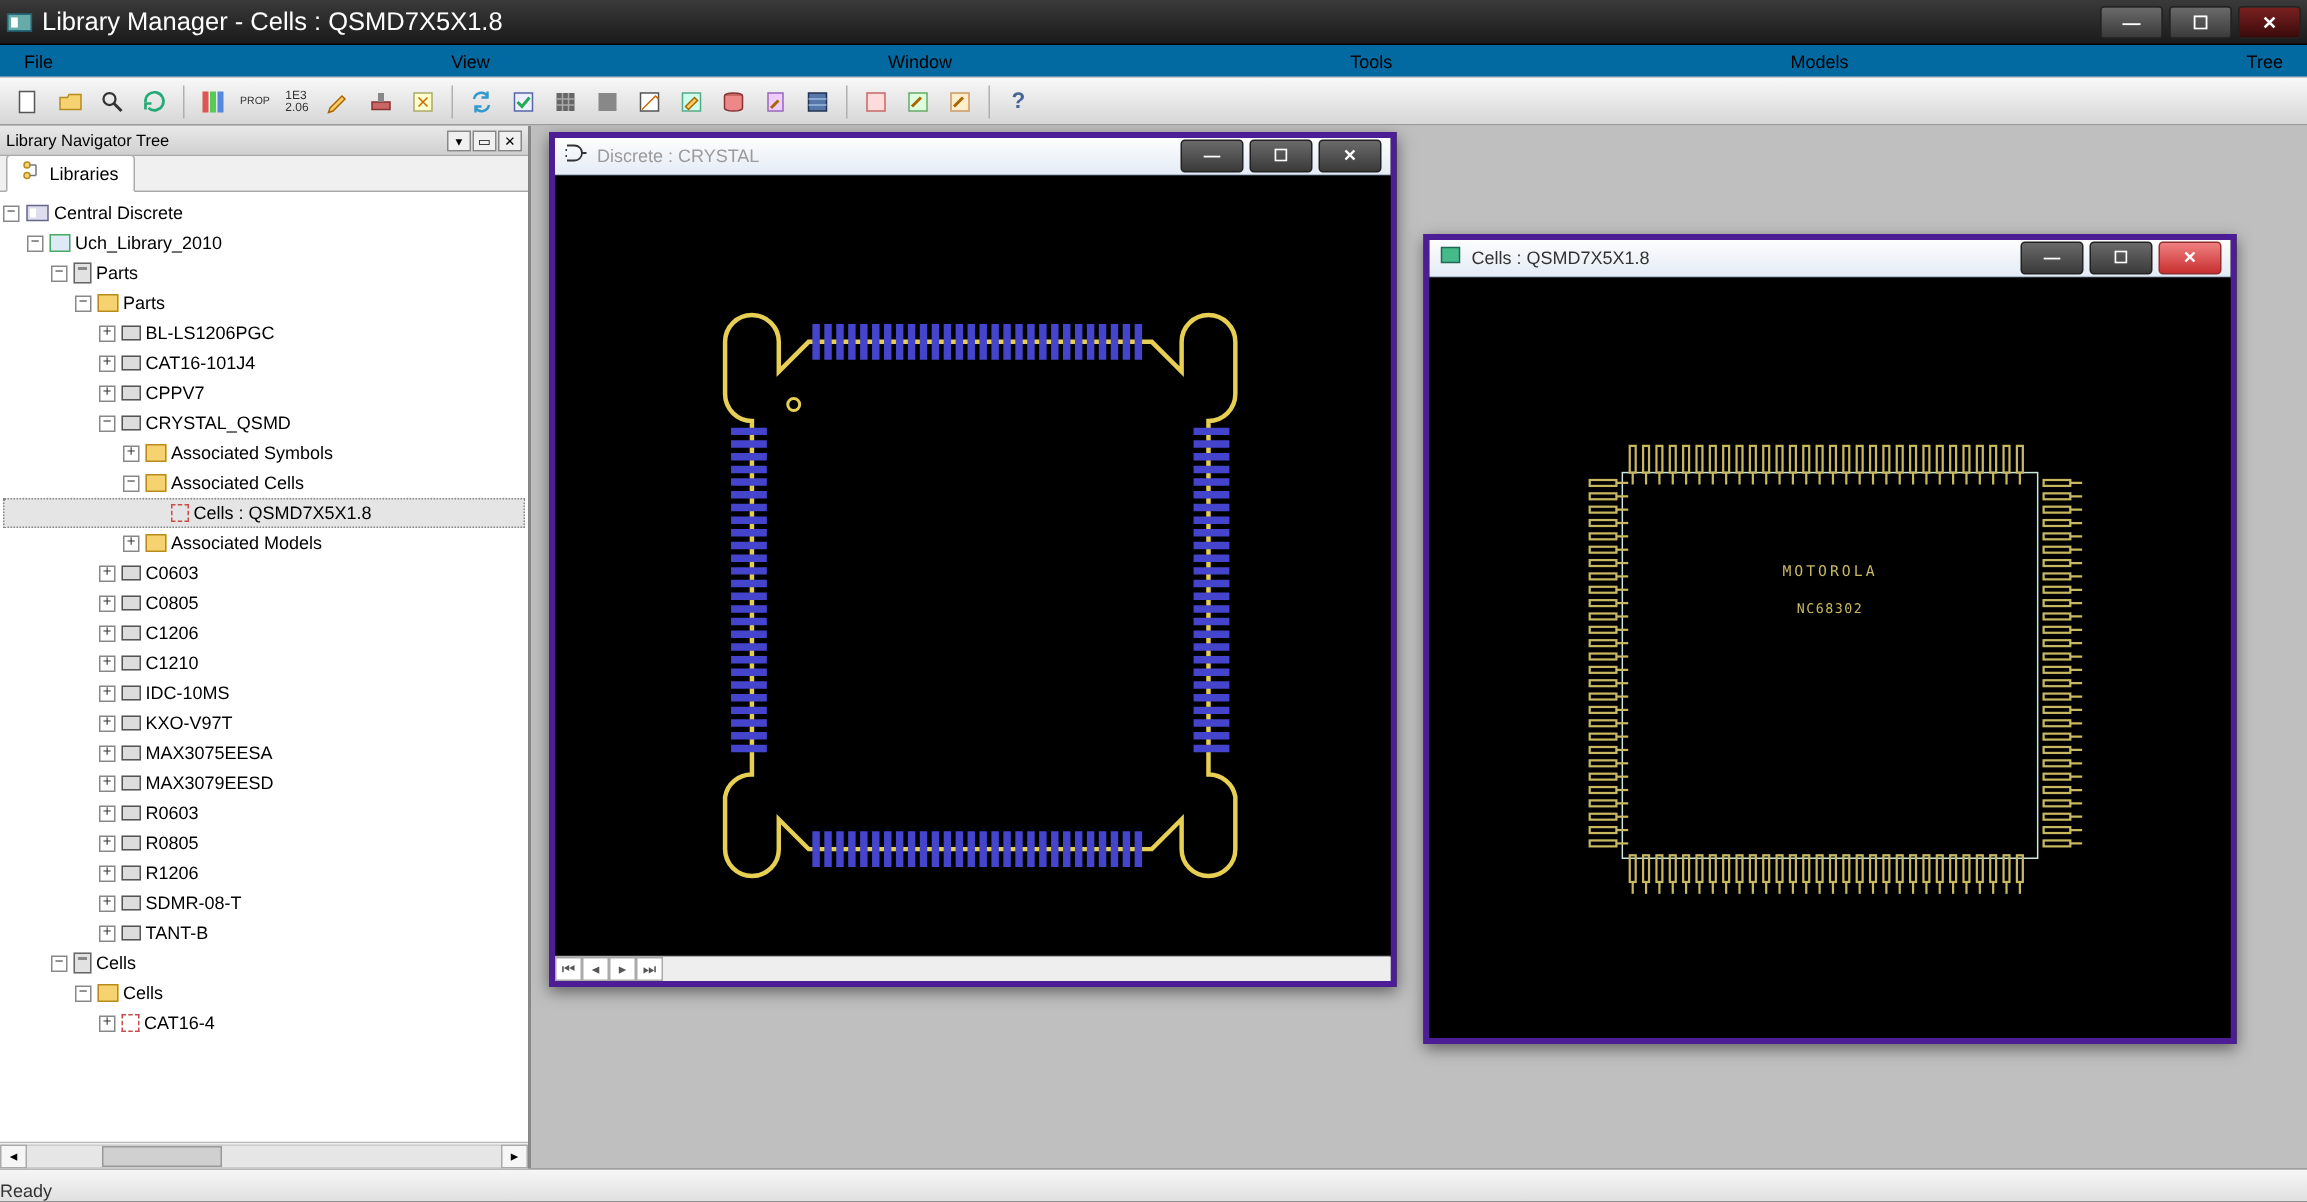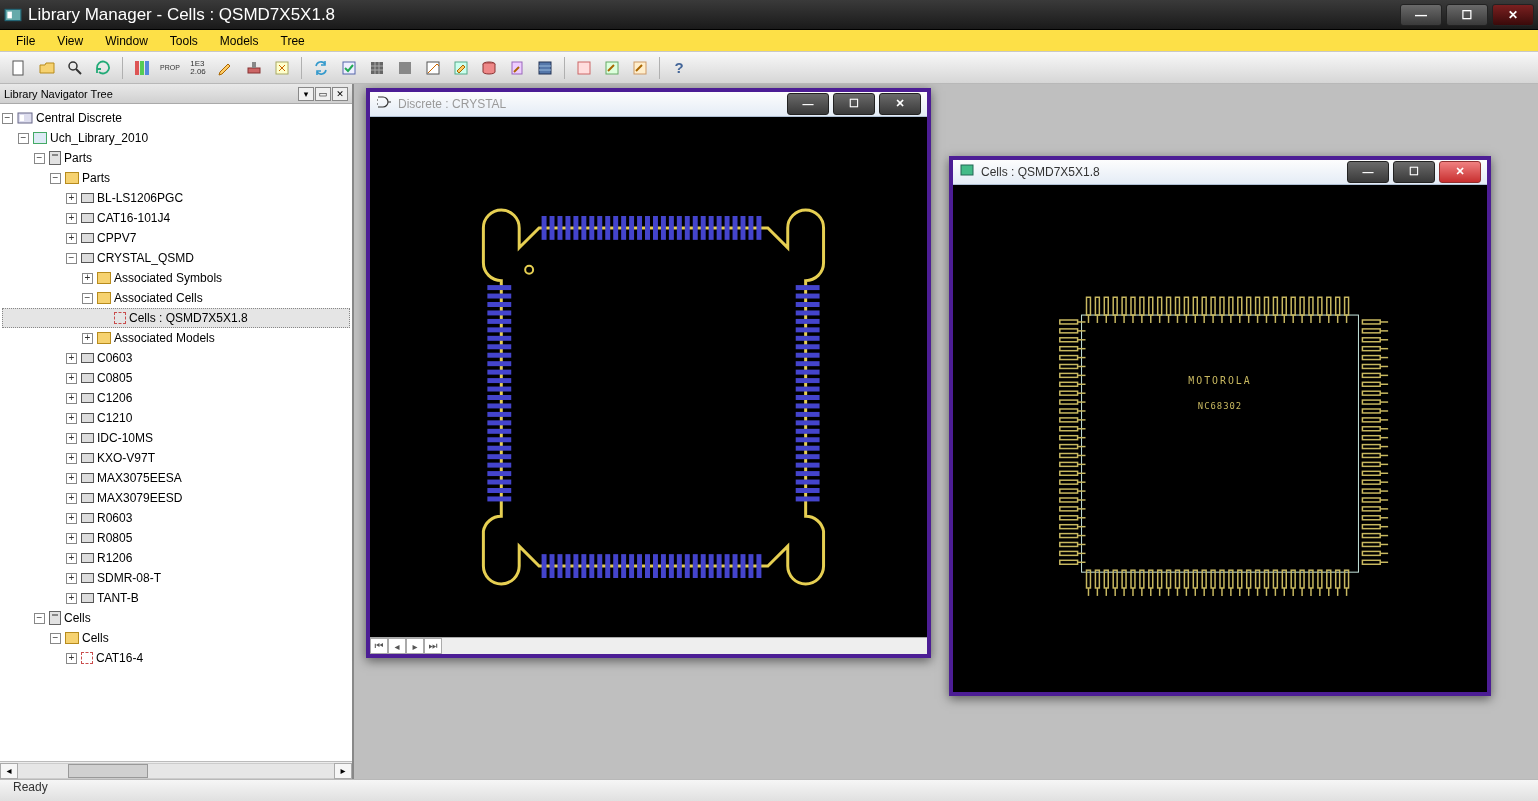--- a/index.html
+++ b/index.html
@@ -43,26 +43,27 @@
     border-radius: 3px;
     display: flex; align-items: center; justify-content: center;
     color: #fff; font-weight: bold;
     cursor: default;
   }
   .titlebar .win-controls .btn.close { background: linear-gradient(#7a2020,#3a0a0a); }
 
   
   .menubar {
     height: 22px;
-    background: #fde047;
+    background: #0369a1;
     display: flex;
     align-items: center;
     padding: 0 6px;
     gap: 2px;
     border-bottom: 1px solid #c8c8c8;
+    justify-content: space-between;
   }
   .menubar .menu-item {
     padding: 2px 10px;
     cursor: default;
   }
 
   
   .toolbar {
     height: 32px;
     background: linear-gradient(#f8f8f8, #e4e4e4 60%, #d6d6d6);
@@ -240,22 +241,22 @@
     width: 18px; height: 16px; border:1px solid #aaa; background:#fff;
     display:flex;align-items:center;justify-content:center;font-size:10px;color:#555;
   }
   .nav-strip .spacer { flex:1; background:#eee; height:16px; }
 
   
   .statusbar {
     height: 22px;
     background: linear-gradient(#f6f6f6,#e0e0e0);
     border-top: 1px solid #b8b8b8;
-    display: flex; align-items: flex-start;
-    padding: 0 13px;
+    display: flex; align-items: flex-end;
+    padding: 0 0;
     font-size: 12px;
     color: #333;
   }
 
   
   .chip-text { fill: #c8b860; font-family: monospace; }
 </style>
 </head>
 <body>
 
@@ -420,20 +421,30 @@
 
 <div class="content">
 
   <div class="sidebar">
     <div class="panel-header">
       <span>Library Navigator Tree</span>
       <div class="panel-btns">
         <div class="pbtn">▾</div>
         <div class="pbtn">▭</div>
         <div class="pbtn">✕</div>
+      </div>
+    </div>
+    <div class="tab-strip">
+      <div class="tab">
+        <span><svg width="14" height="14" viewBox="0 0 14 14">
+              <circle cx="3" cy="3" r="2" fill="#f6d270" stroke="#b78b1c"></circle>
+              <circle cx="3" cy="10" r="2" fill="#f6d270" stroke="#b78b1c"></circle>
+              <path d="M5 3h4M5 10h4M9 3v7" stroke="#777"></path>
+            </svg></span>
+        <span>Libraries</span>
       </div>
     </div>
     <div class="tree">
 
       <div class="tree-node">
         <span class="tog">−</span>
           <span class="nicon">
             <svg width="16" height="14" viewBox="0 0 16 14">
               <rect x="1" y="2" width="14" height="10" fill="#dde" stroke="#668"></rect>
               <rect x="3" y="4" width="4" height="6" fill="#fff"></rect>

